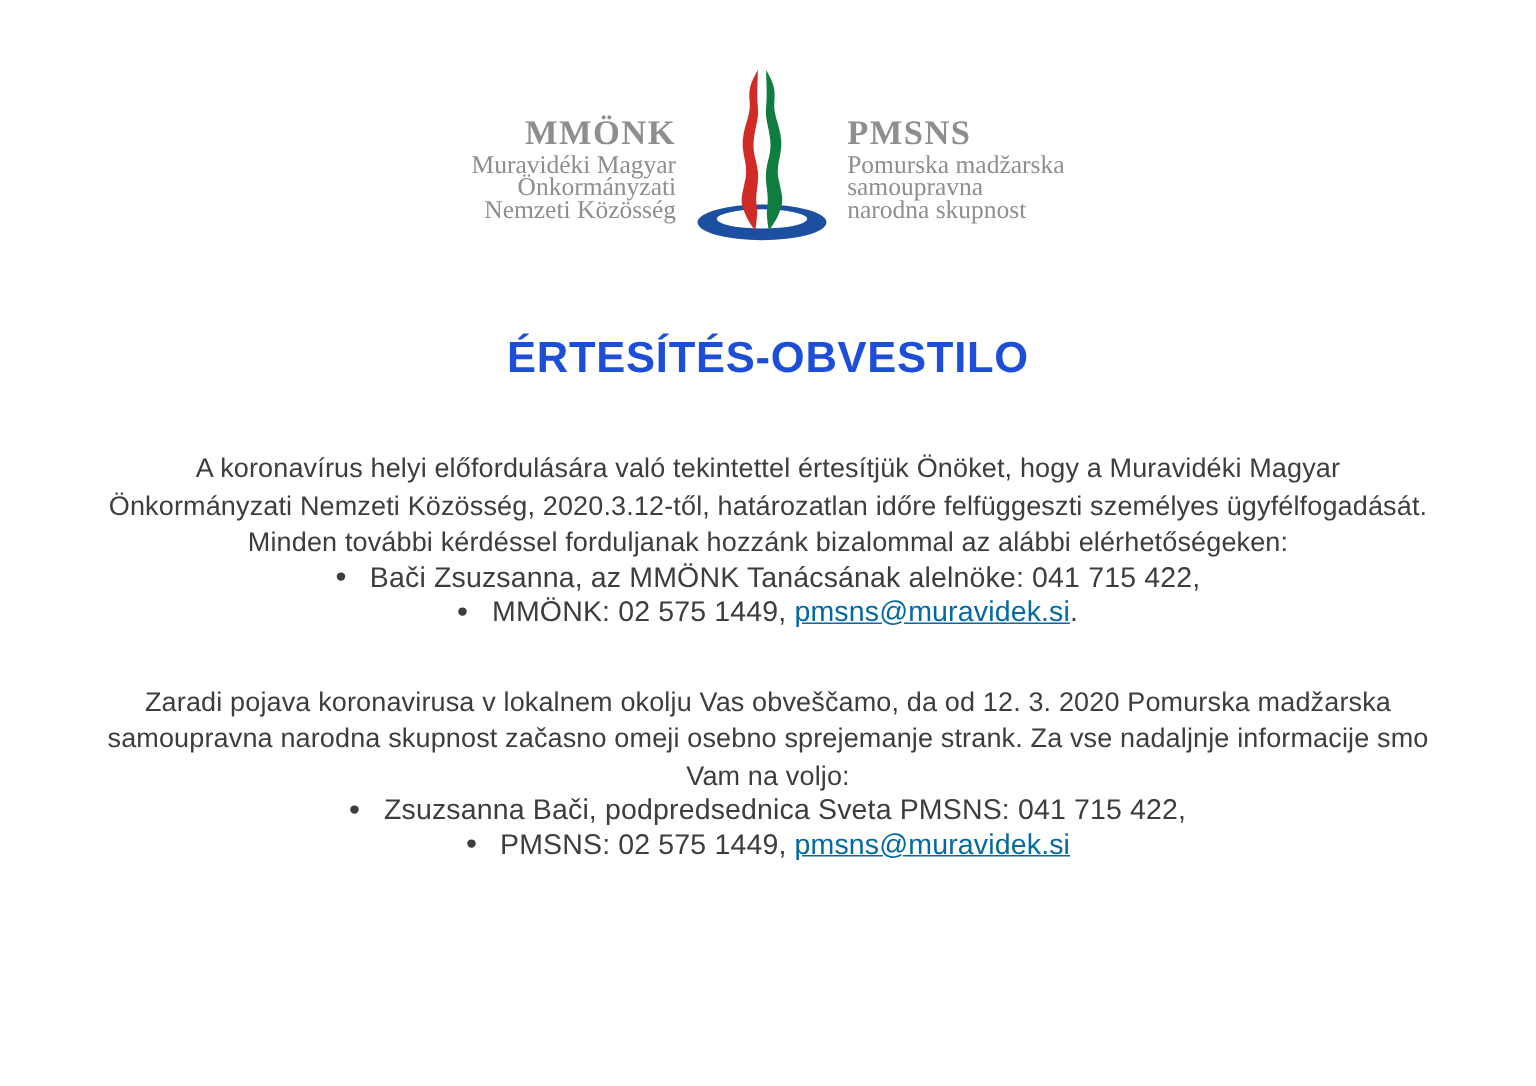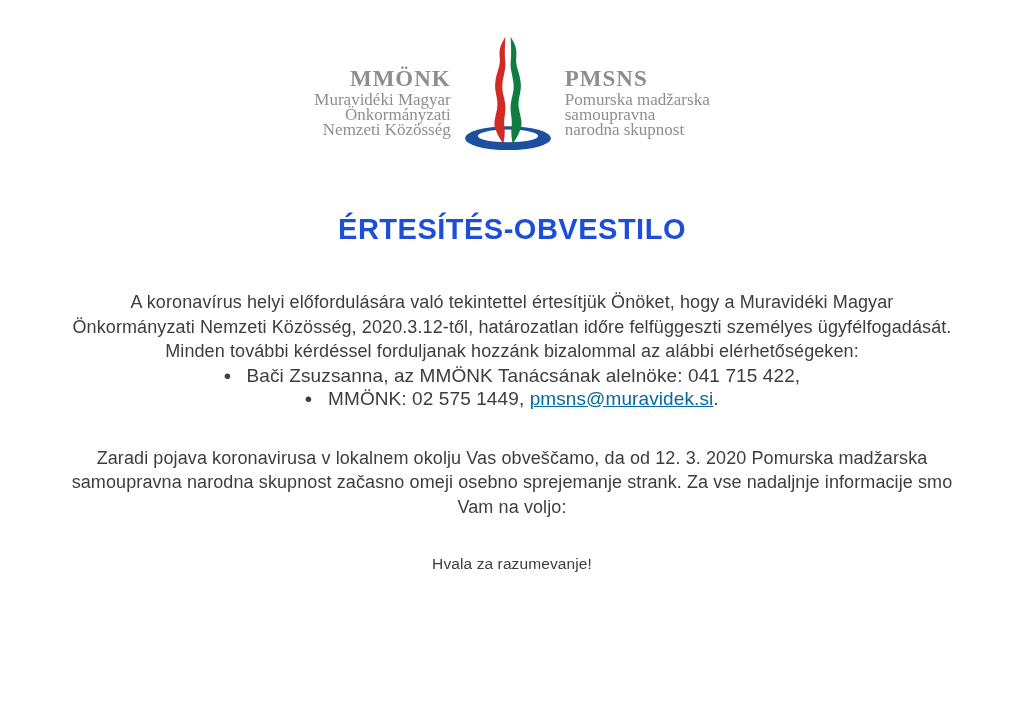--- a/index.html
+++ b/index.html
@@ -2,21 +2,21 @@
 <html><head>
 <meta charset="utf-8">
 <style>
   html,body { margin:0; padding:0; background:#e8e8e8; }
   .page {
     position:relative; width:1024px; height:724px; margin:0 auto;
     background:#ffffff; overflow:hidden;
     font-family:"Liberation Sans", sans-serif; color:#3d3d3d;
   }
   
-  .logo { display:flex; justify-content:center; align-items:flex-start; padding-top:34px; }
+  .logo { display:flex; justify-content:center; align-items:flex-start; padding-top:44px; }
   .logo-text { font-family:"Liberation Serif", serif; color:#8e8e8e; margin-top:32px; }
   .logo-text.left  { text-align:right; }
   .logo-text.right { text-align:left; }
   .logo-acronym { font-size:23px; font-weight:bold; letter-spacing:1px; line-height:26px; }
   .logo-sub { font-size:17px; line-height:15px; }
   .emblem { margin:0 2px; flex:0 0 auto; }
   
   .title {
     margin:50px 0 0; text-align:center; color:#1d4ed8;
     font-size:29px; font-weight:bold; letter-spacing:0.5px; line-height:34px;
@@ -75,16 +75,19 @@
   <p class="para">A koronavírus helyi előfordulására való tekintettel értesítjük Önöket, hogy a Muravidéki Magyar Önkormányzati Nemzeti Közösség, 2020.3.12-től, határozatlan időre felfüggeszti személyes ügyfélfogadását. Minden további kérdéssel forduljanak hozzánk bizalommal az alábbi elérhetőségeken:</p>
 
   <div class="bullets">
     <div class="bullet-line"><span class="dot">•</span><span>Bači Zsuzsanna, az MMÖNK Tanácsának alelnöke: 041 715 422,</span></div>
     <div class="bullet-line"><span class="dot">•</span><span>MMÖNK: 02 575 1449, </span><a class="email-link">pmsns@muravidek.si</a><span>.</span></div>
   </div>
 
 
   <p class="para" style="margin-top:36px;">Zaradi pojava koronavirusa v lokalnem okolju Vas obveščamo, da od 12. 3. 2020 Pomurska madžarska samoupravna narodna skupnost začasno omeji osebno sprejemanje strank. Za vse nadaljnje informacije smo Vam na voljo:</p>
 
+  <div class="bullets">
+    <div class="bullet-line"><span class="dot">•</span><span>Zsuzsanna Bači, podpredsednica Sveta PMSNS: 041 715 422,</span></div>
+    <div class="bullet-line"><span class="dot">•</span><span>PMSNS: 02 575 1449, </span><a class="email-link">pmsns@muravidek.si</a><span></span></div>
+  </div>
 
-  <p class="closing last">Hvala za razumevanje!</p>
 
 </div>
 
 </body></html>

